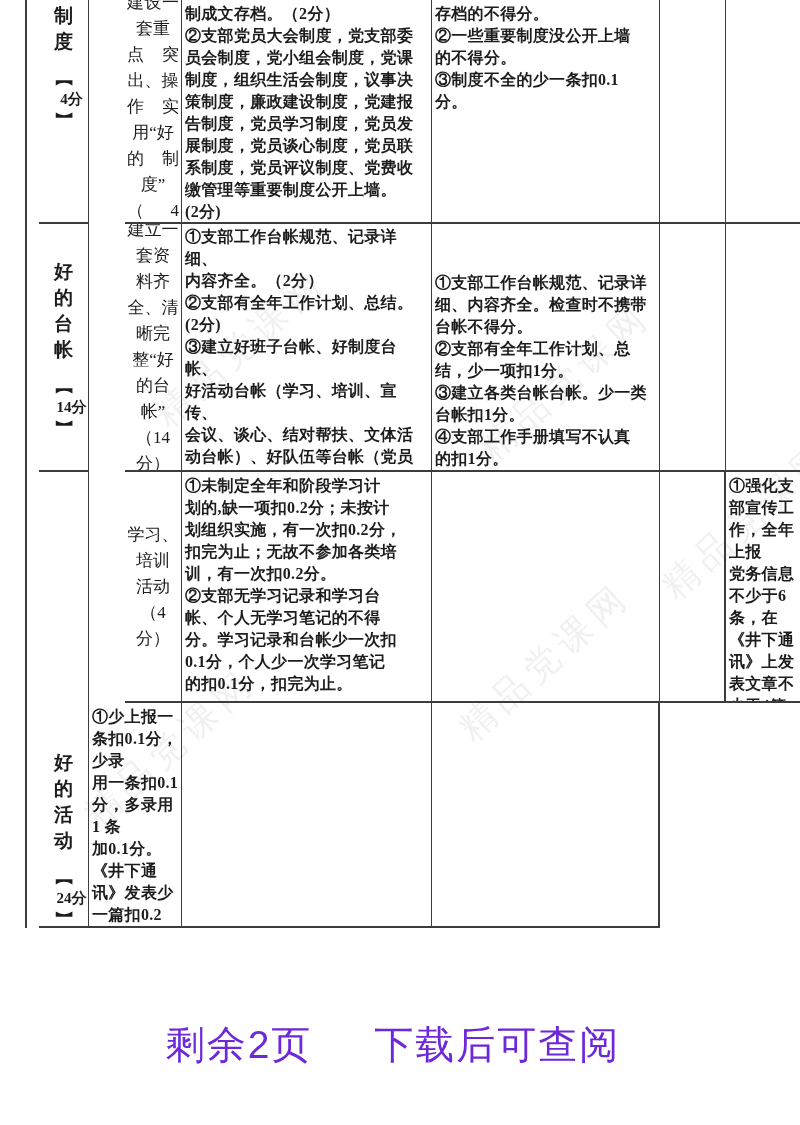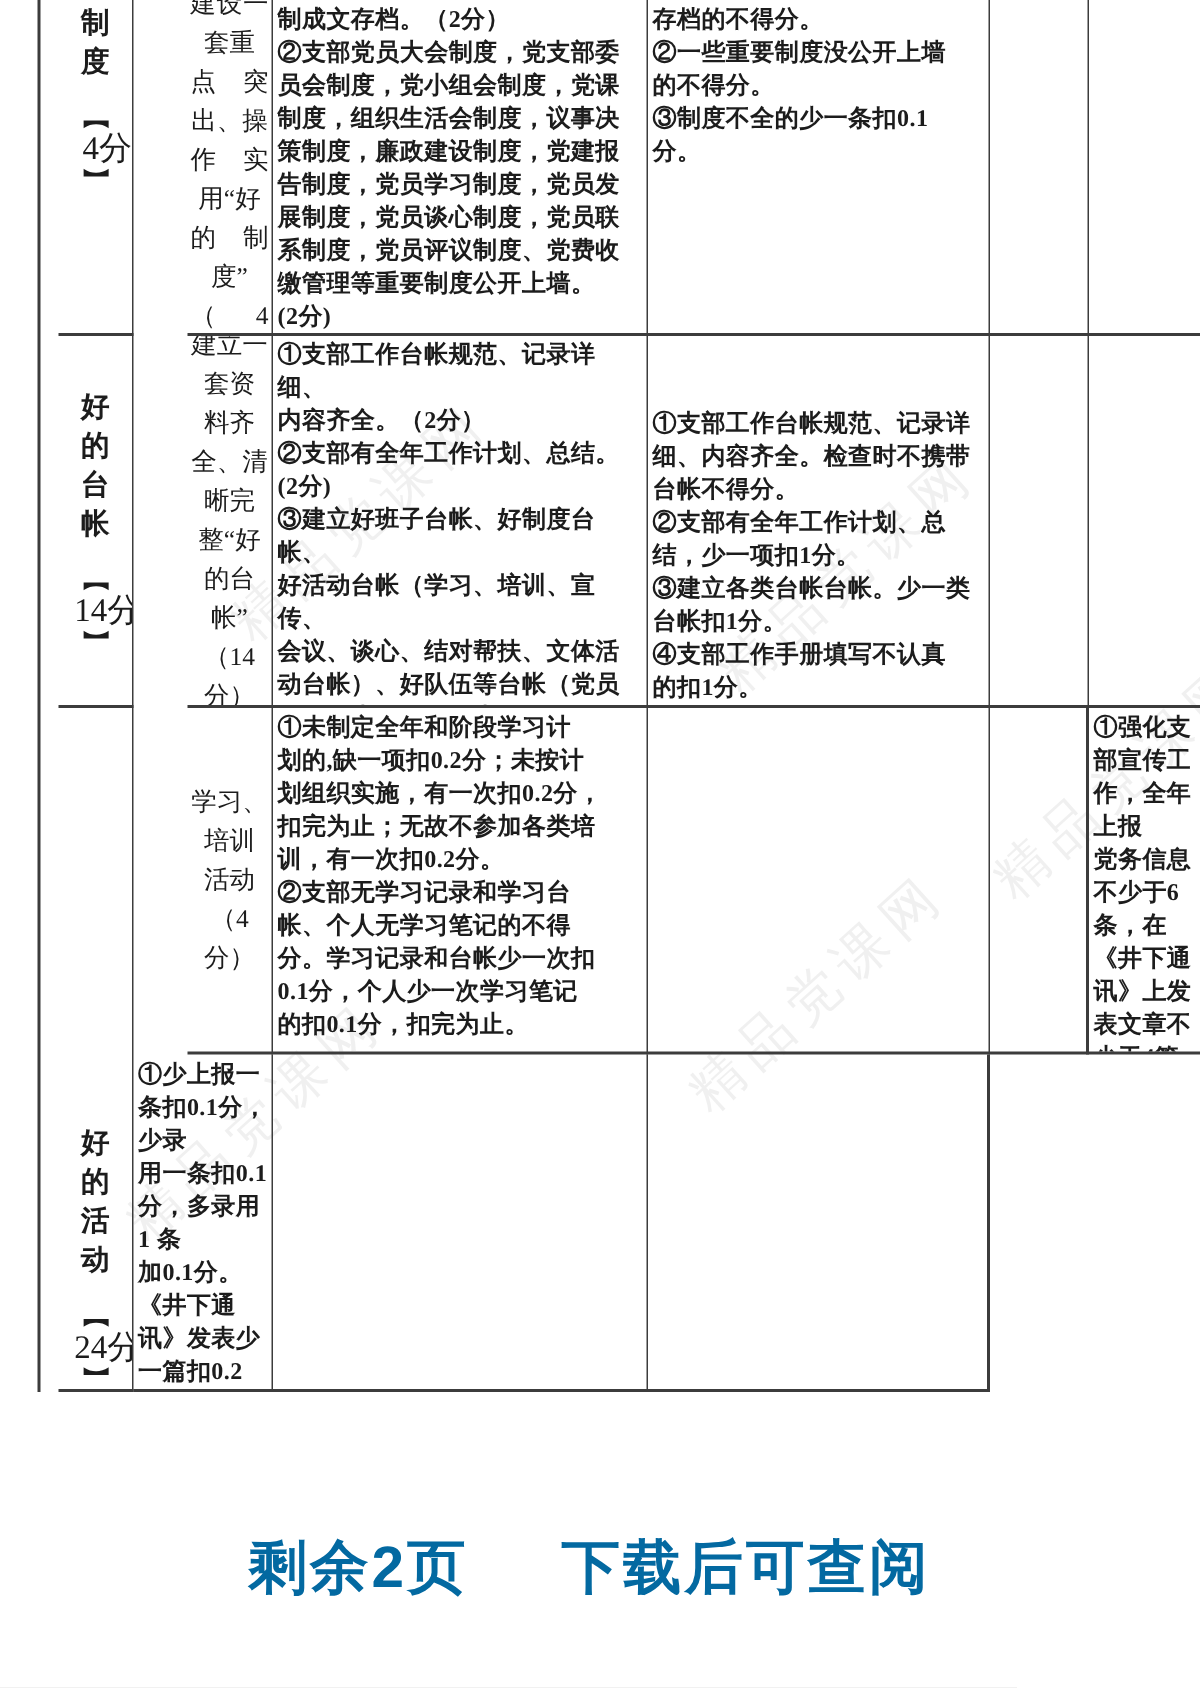--- a/index.html
+++ b/index.html
@@ -53,21 +53,21 @@
     word-break:break-all; text-align:center;
   }
   .cat-bracket {
     display:block; height:15px; line-height:15px;
     font-size:17px; font-weight:bold;
     transform:rotate(90deg);
     margin-top:2px;
   }
   .cat-bracket.first { margin-top:16px; }
   .cat-score {
-    font-size:22px; font-weight:normal; line-height:22px;
+    font-size:15px; font-weight:bold; line-height:22px;
     margin:2px 0 0 16px; white-space:nowrap;
   }
   
   .item {
     display:flex; flex-direction:column; justify-content:center;
     padding:0 2px; text-align:center;margin-left:36px;
   }
   .item .txt {
     font-size:17px; line-height:26px;
     white-space:pre-line;
@@ -83,23 +83,23 @@
     font-weight:bold;
   }
   .vtop    { display:flex; flex-direction:column; justify-content:flex-start; }
   .vcenter { display:flex; flex-direction:column; justify-content:flex-end; }
   .pad-t3 .body-txt { padding-top:3px; }
   
   .footer-promo {
     position:absolute; left:0; top:1018px; width:786px;
     text-align:center;
     font-family:"Liberation Sans","DejaVu Sans",sans-serif;
-    font-weight:bold;
+    font-weight:normal;
     font-size:39px;
-    color:#0369a1;
+    color:#6d28d9;
     letter-spacing:2px;
     white-space:nowrap;
   }
   .footer-gap { display:inline-block; width:62px; }
 </style>
 </head>
 <body>
 
 <div class="page">
 

